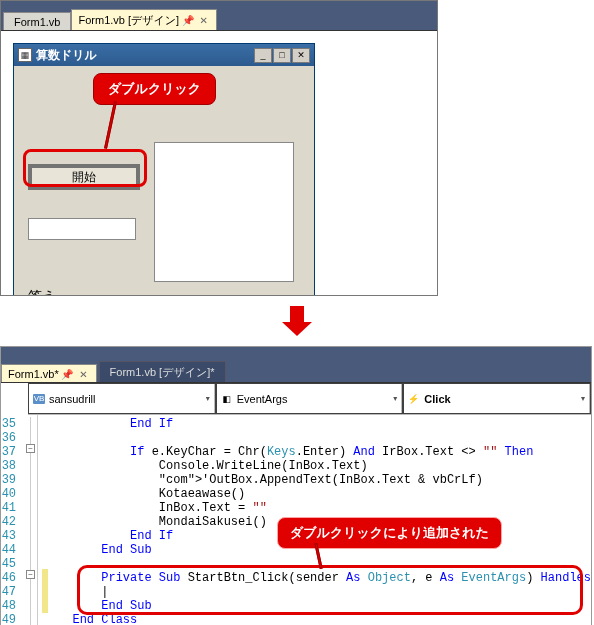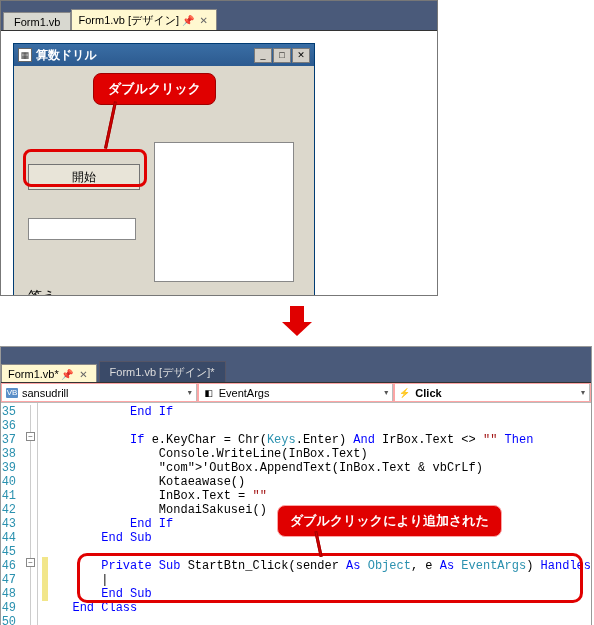--- a/index.html
+++ b/index.html
@@ -14,37 +14,37 @@
   .close-x { color: #666; font-size: 10px; padding: 0 2px; }
   
   .design-surface { background: #fff; padding: 12px; }
   .win-form { width: 302px; background: #dcd8cc; border: 1px solid #003c74; position: relative; }
   .win-titlebar { background: linear-gradient(#3a6ea5,#2c5a8f); color: #fff; height: 22px; display: flex; align-items: center; padding: 0 4px; gap: 4px; }
   .title-icon { width: 14px; height: 14px; background: #fff; border: 1px solid #666; display: inline-flex; align-items: center; justify-content: center; font-size: 9px; color: #333; }
   .title-text { flex: 1; font-size: 12px; font-weight: bold; }
   .title-btns { display: flex; gap: 1px; }
   .title-btn { width: 18px; height: 15px; background: #d4d0c8; border: 1px solid #7a7a7a; font-size: 9px; display: flex; align-items: center; justify-content: center; color: #000; }
   .form-body { padding: 10px; height: 238px; position: relative; }
-  .btn-start { position: absolute; top: 98px; left: 14px; width: 112px; height: 26px; background: #e8e4d8; border: 1px solid #737373; font-size: 12px; }
+  .btn-start { position: absolute; top: 98px; left: 14px; width: 112px; height: 26px; background: #e8e4d8; border: 4px solid #737373; font-size: 12px; }
   .textbox1 { position: absolute; top: 76px; left: 140px; width: 140px; height: 140px; background: #fff; border: 1px solid #888; }
   .textbox2 { position: absolute; top: 152px; left: 14px; width: 108px; height: 22px; background: #fff; border: 1px solid #888; }
   .label-ans { position: absolute; top: 222px; left: 14px; font-size: 14px; }
   .red-ring { position: absolute; border: 3px solid #e00000; border-radius: 8px; }
   
   .callout { position: absolute; background: #e00000; color: #fff; padding: 6px 14px; border-radius: 8px; font-size: 13px; font-weight: bold; border: 1px solid #a00000; }
   .callout-tail { position: absolute; width: 3px; background: #e00000; border: 1px solid #a00000; }
   
   .arrow-down { width: 30px; height: 30px; margin: 10px auto; position: relative; }
   .arrow-stem { width: 14px; height: 16px; background: #e00000; margin: 0 auto; }
   .arrow-head { width: 0; height: 0; border-left: 15px solid transparent; border-right: 15px solid transparent; border-top: 14px solid #e00000; }
   
   
   .bottom-panel { border: 1px solid #999; width: 592px; }
   .tab-strip-2 { background: #4a5a7a; height: 36px; display: flex; align-items: flex-end; border-bottom: 1px solid #333; }
-  .dropdown-row { background: #fca5a5; height: 20px; display: flex; border-bottom: 1px solid #bbb; }
+  .dropdown-row { background: #404040; height: 32px; display: flex; border-bottom: 1px solid #bbb; margin-left: 27px; }
   .dd { flex: 1; display: flex; align-items: center; padding: 0 4px; border-right: 1px solid #bbb; gap: 4px; font-size: 11px; background: #fff; margin: 1px; }
   .dd-arrow { margin-left: auto; font-size: 8px; color: #555; }
   .dd-icon { width: 12px; height: 10px; display: inline-flex; align-items: center; justify-content: center; font-size: 9px; }
   .vb-badge { background: #5a8fc8; color: #fff; font-size: 8px; padding: 0 2px; border-radius: 1px; }
   .bolt { color: #d4a020; }
   
   .code-area { display: flex; background: #fff; height: 226px; position: relative; overflow: hidden; }
   .gutter-nums { width: 34px; background: #fff; text-align: right; padding: 2px 4px 0 0; color: #2b91af; font-family: Liberation Mono, monospace; font-size: 12px; line-height: 14px; }
   .gutter-fold { width: 34px; background: #fff; border-right: 1px solid #ccc; position: relative; }
   .fold-line { position: absolute; left: 10px; top: 2px; bottom: 2px; width: 1px; background: #ccc; }

